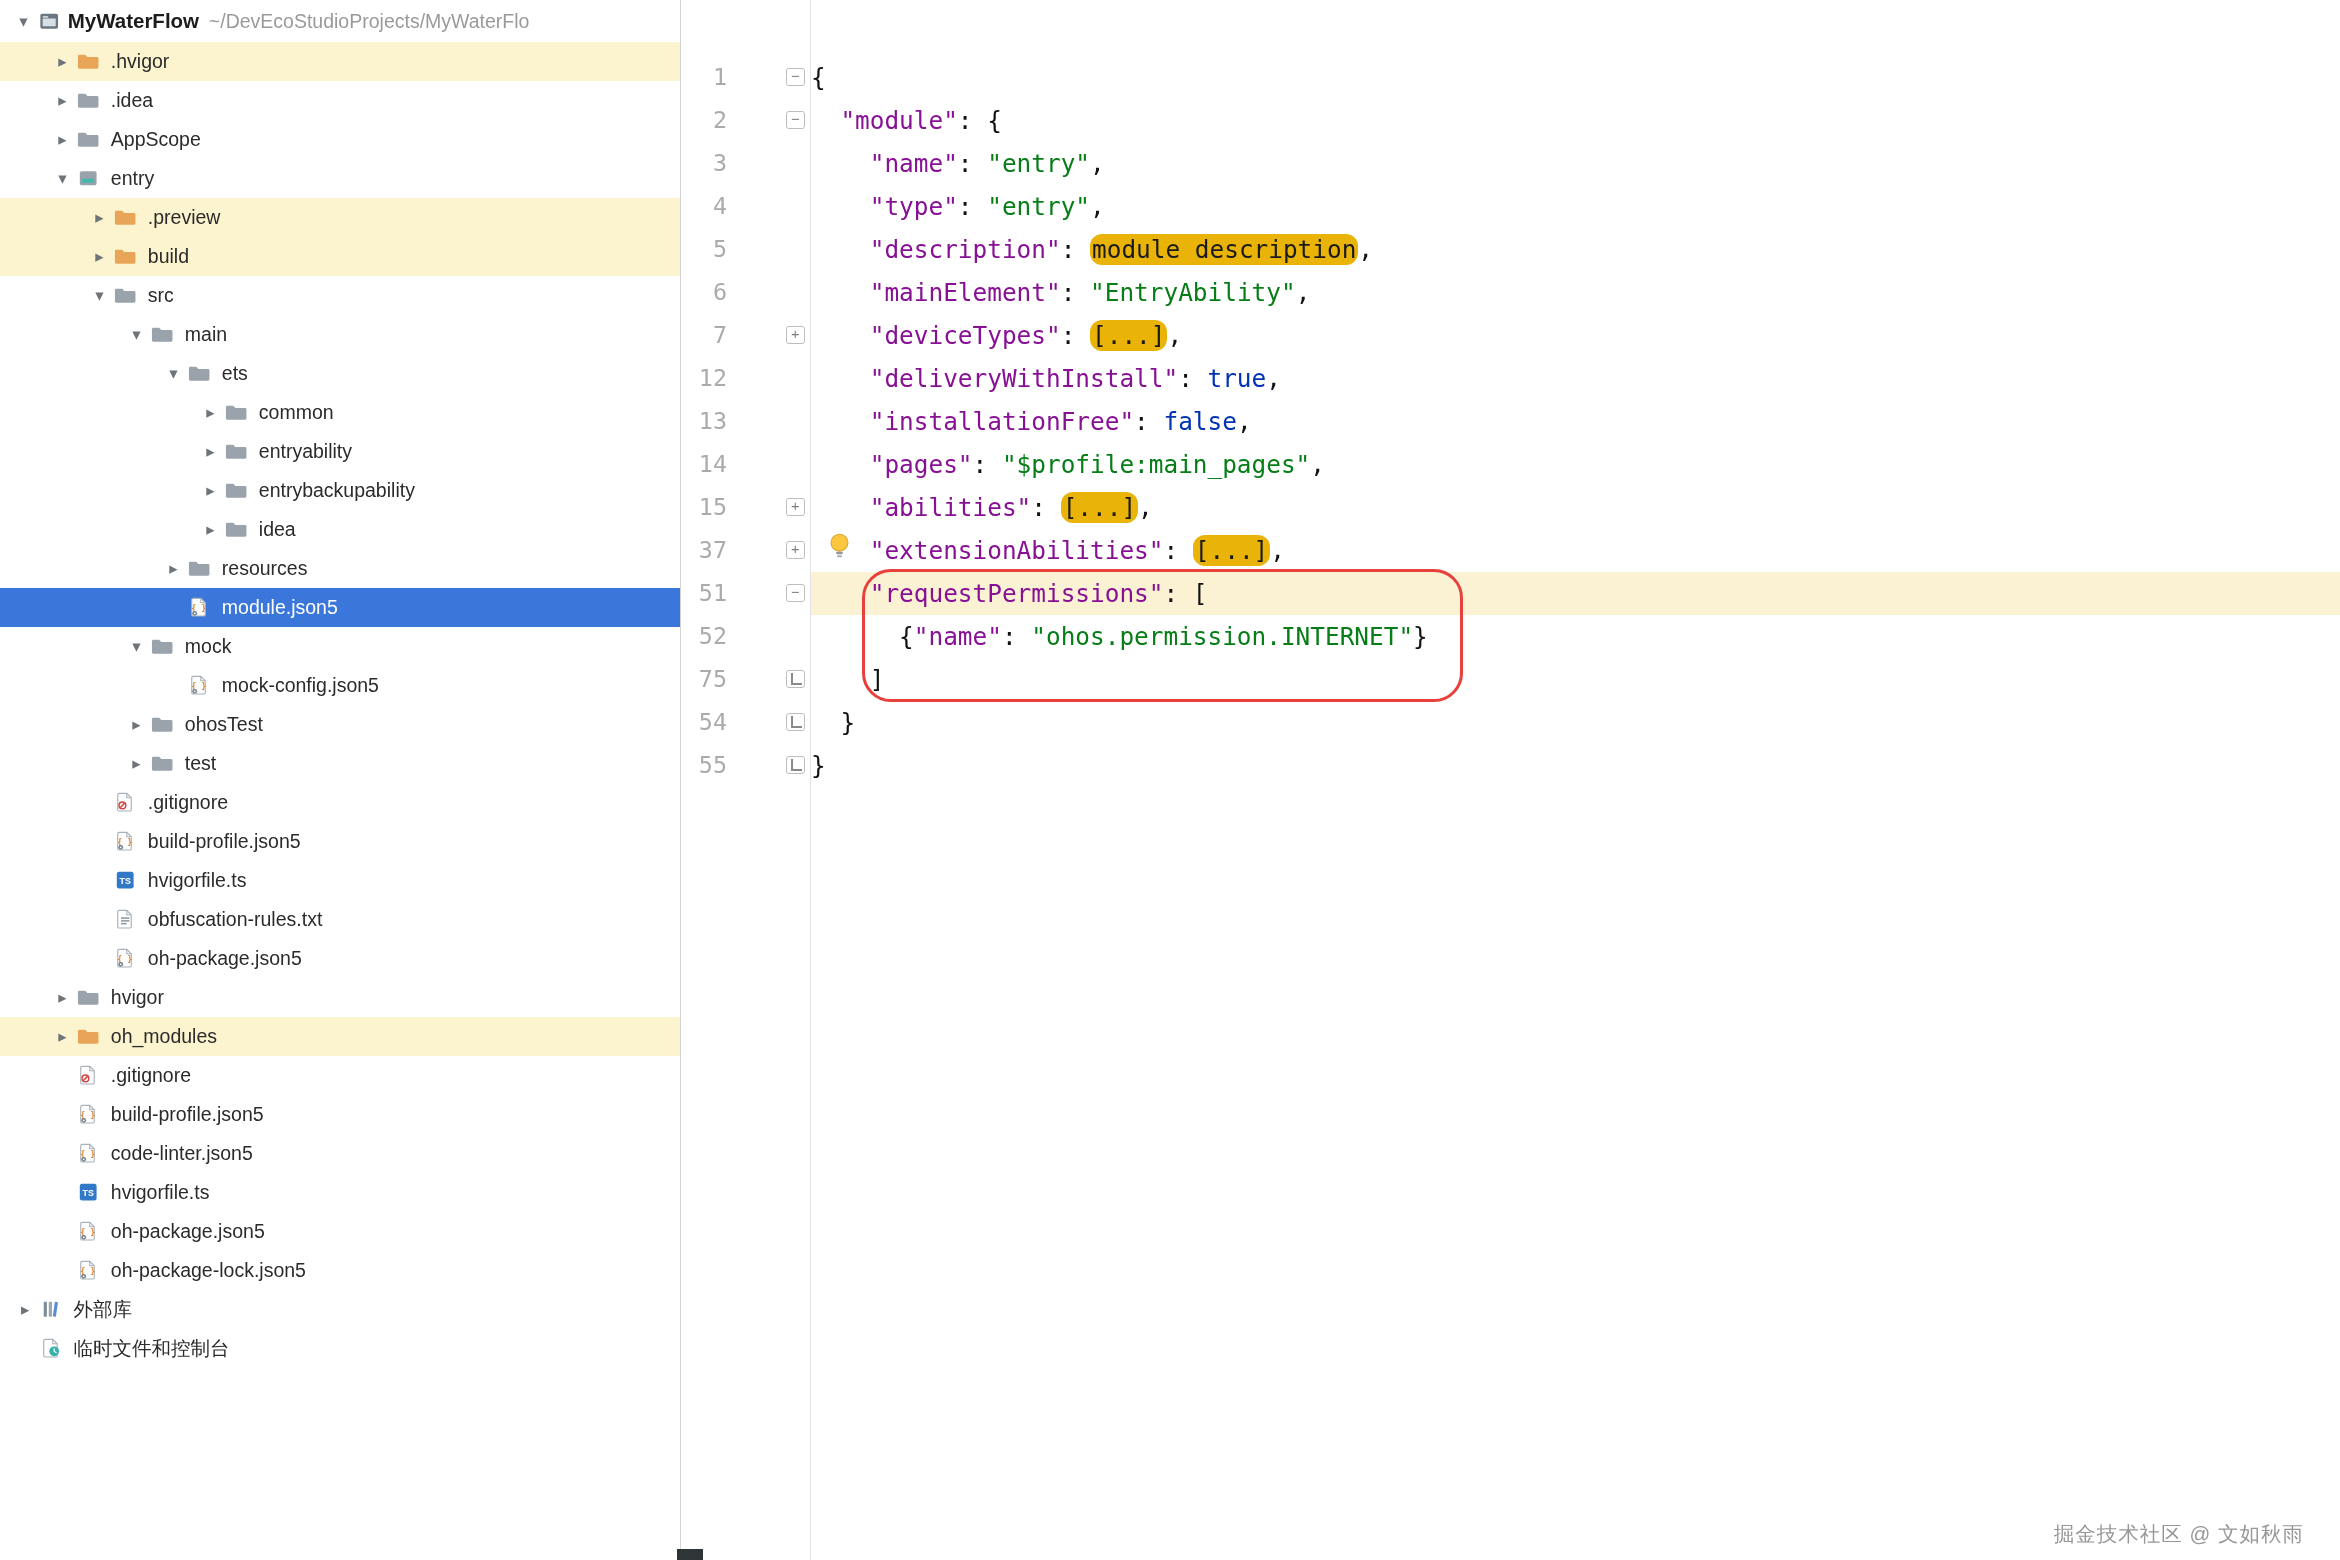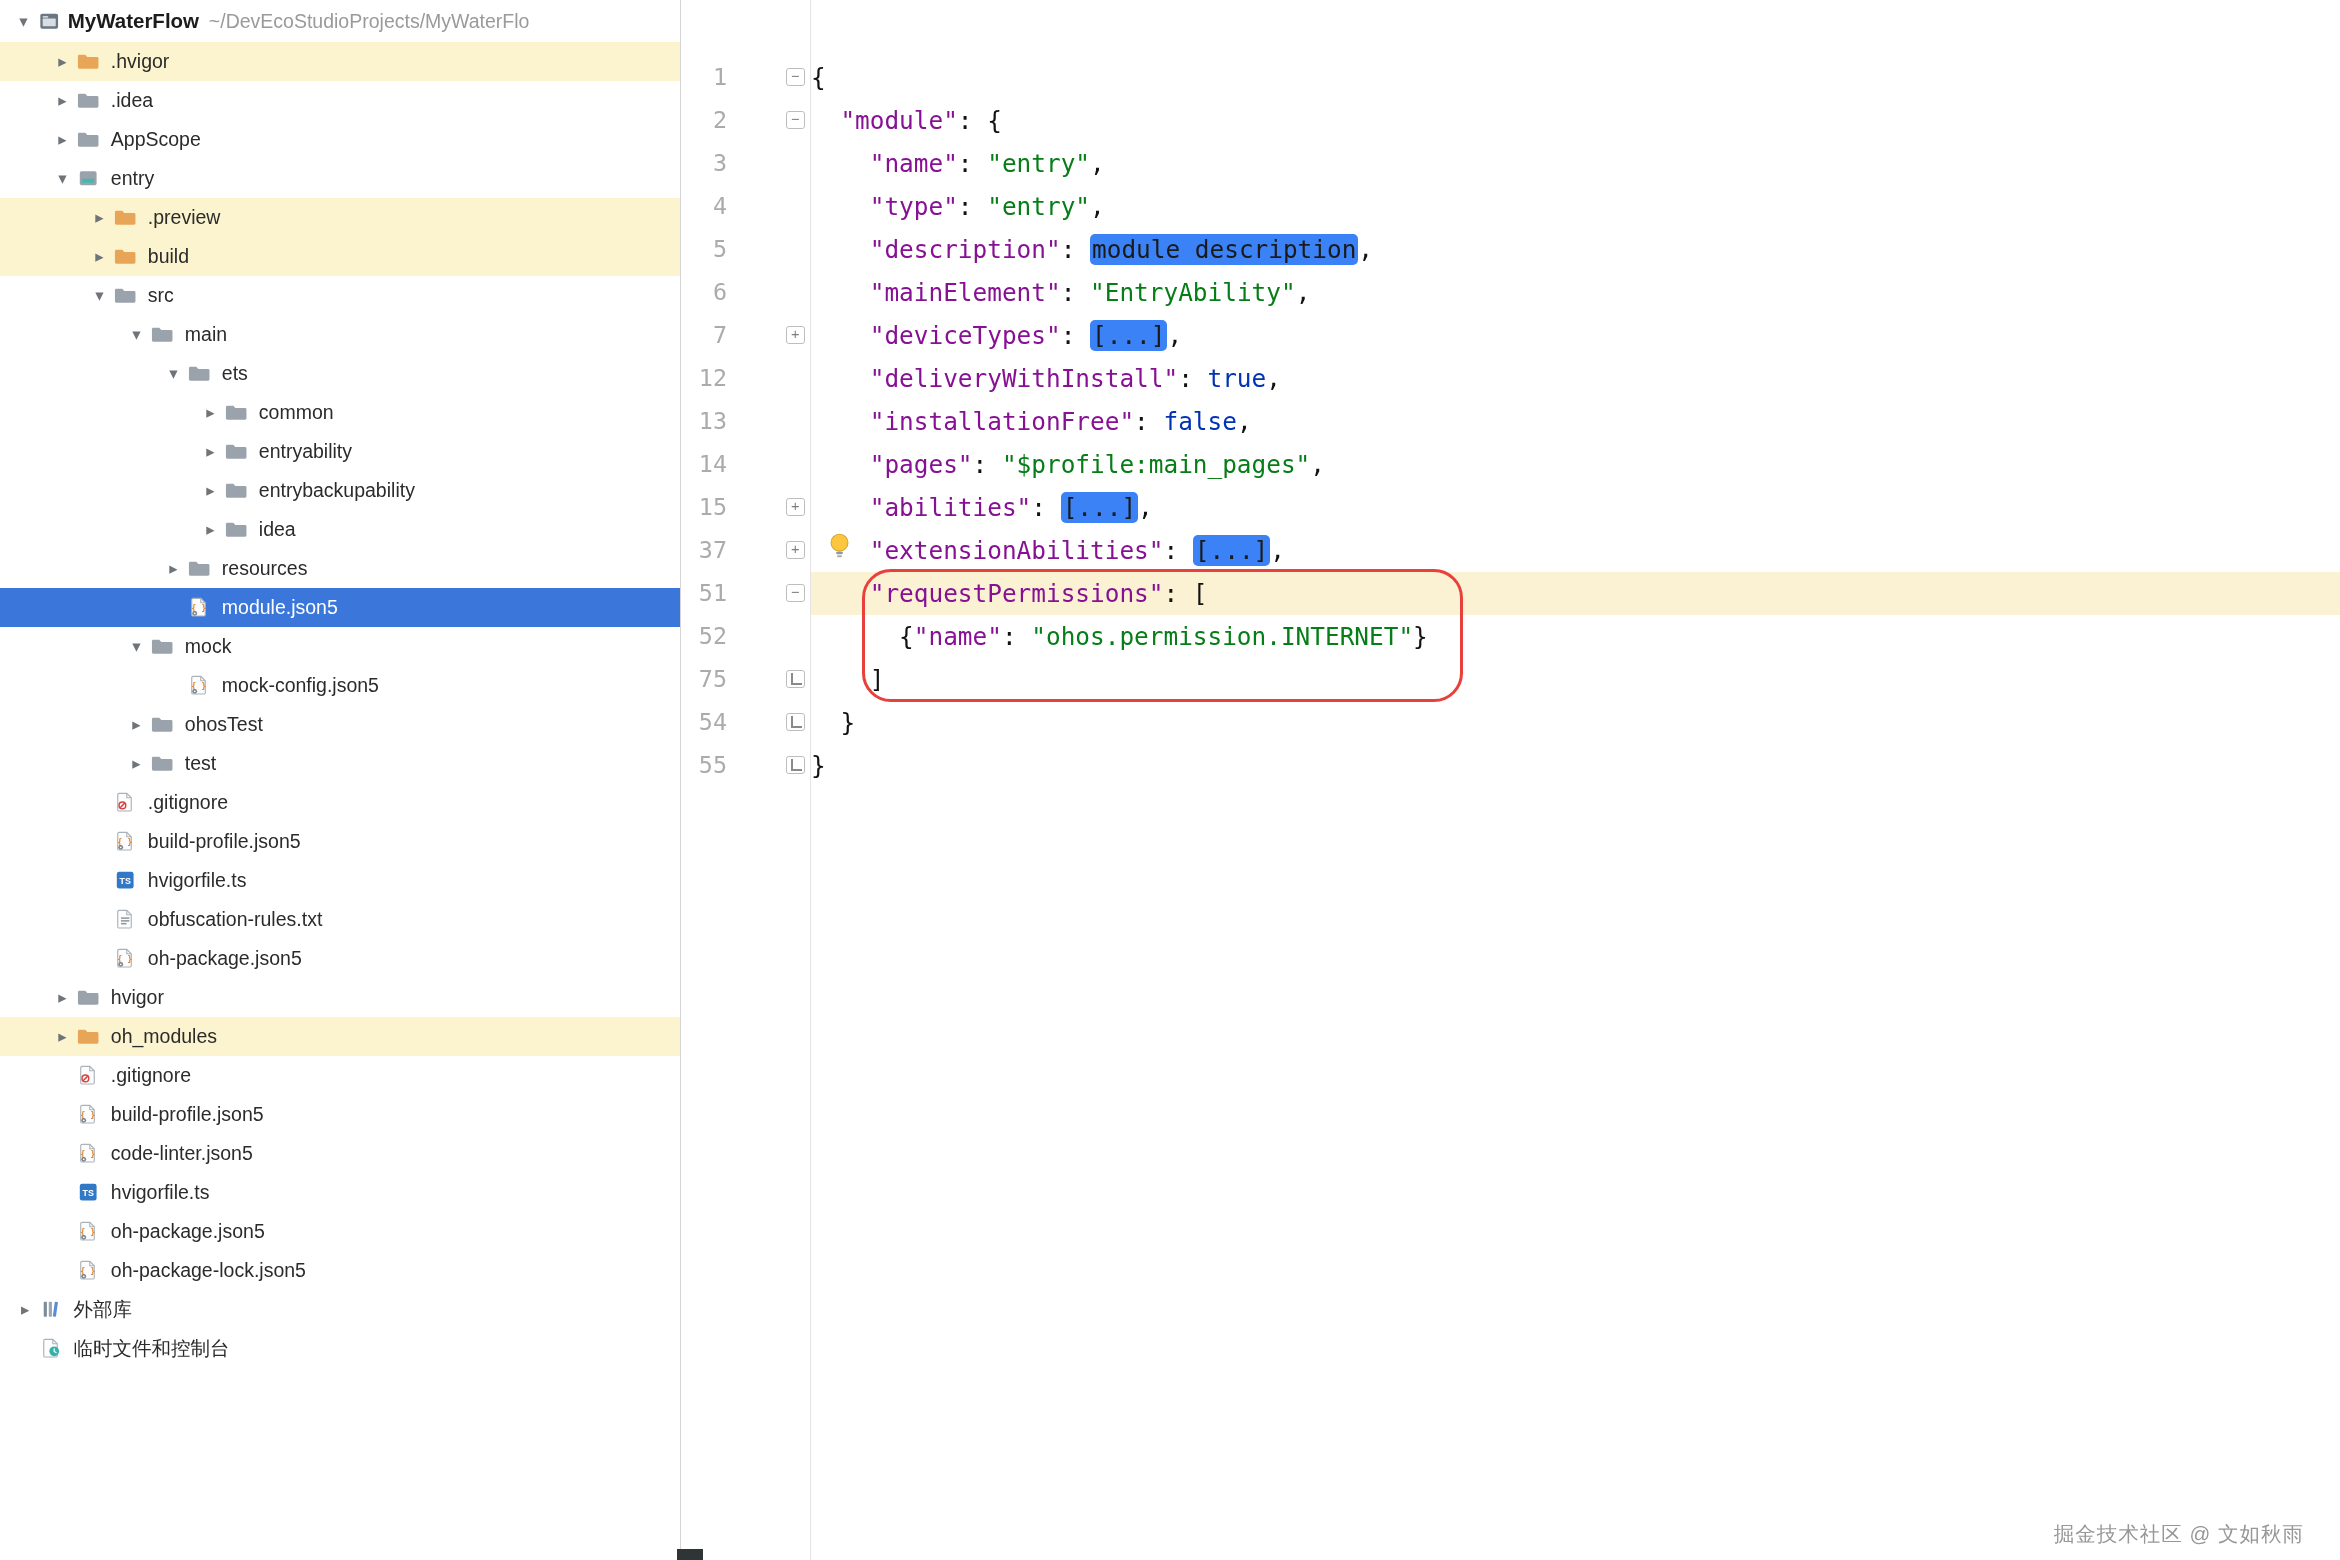--- a/index.html
+++ b/index.html
@@ -35,21 +35,21 @@
   .fold.minus::before{content:"−"}
   .fold.end::before{content:"";position:absolute;left:3.9px;top:2px;width:8.8px;height:10.7px;
         border-left:2px solid #8a8a8a;border-bottom:2px solid #8a8a8a}
   .c{flex:1;display:flex;align-items:center;white-space:pre;
      font-family:"DejaVu Sans Mono",monospace;font-size:24.4px}
   .line-row.current .c{background:#FBF2D4}
   .tk-p{color:#121212}
   .tk-k{color:#871094}
   .tk-s{color:#067D17}
   .tk-w{color:#0033B3}
-  .tk-f{color:#1a1a1a;background:#3b82f6;border-radius:5px;padding:1px 2px}
+  .tk-f{color:#1a1a1a;background:#eab308;border-radius:12px;padding:1px 2px}
 
   #bulb{position:absolute;left:145px;top:530px;width:27px;height:31px;z-index:6}
   #annotation{position:absolute;left:181px;top:569px;width:601px;height:133px;
       border:3.9px solid #E8413C;border-radius:29px;z-index:7}
 
   #watermark{position:absolute;right:37px;top:1520px;font-size:20.5px;color:#979797;letter-spacing:1px;z-index:8;
       font-family:"Liberation Sans","DejaVu Sans",sans-serif}
   #artifact{position:absolute;left:677px;top:1549px;width:26px;height:11.7px;background:#2F3437;z-index:9}
 </style>
 </head>

